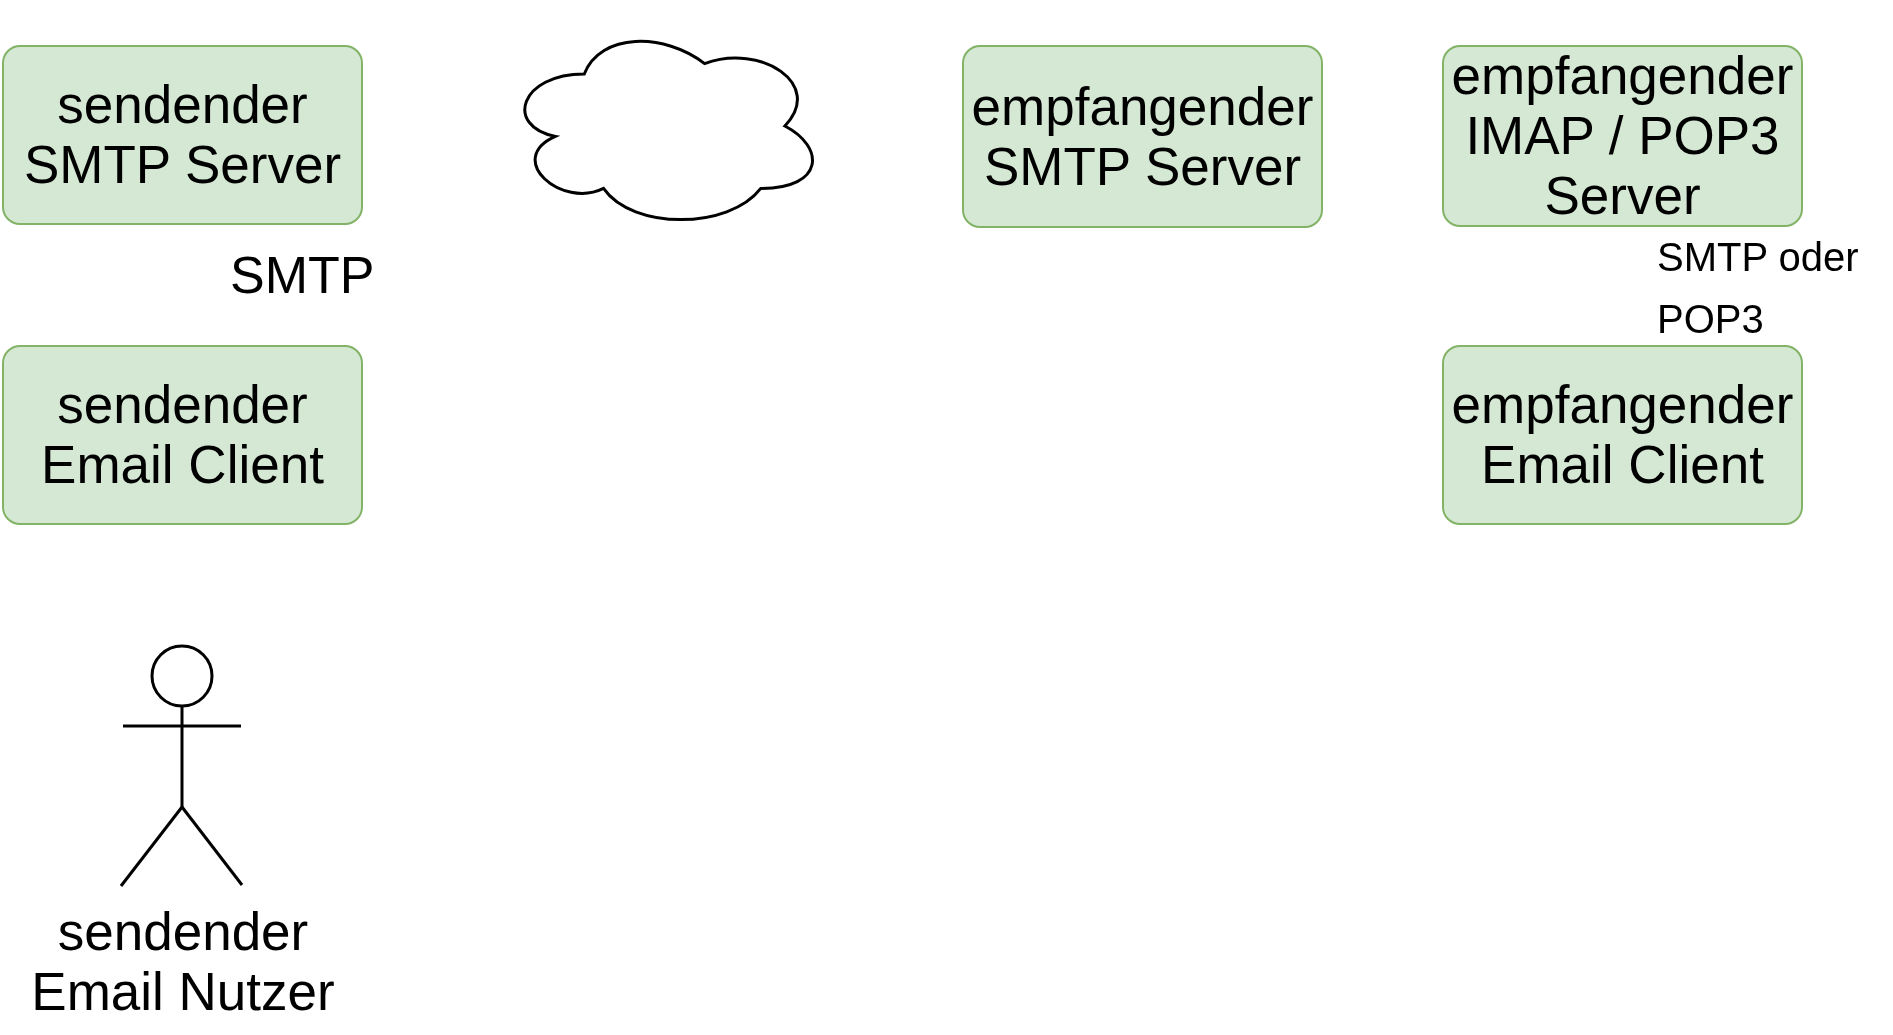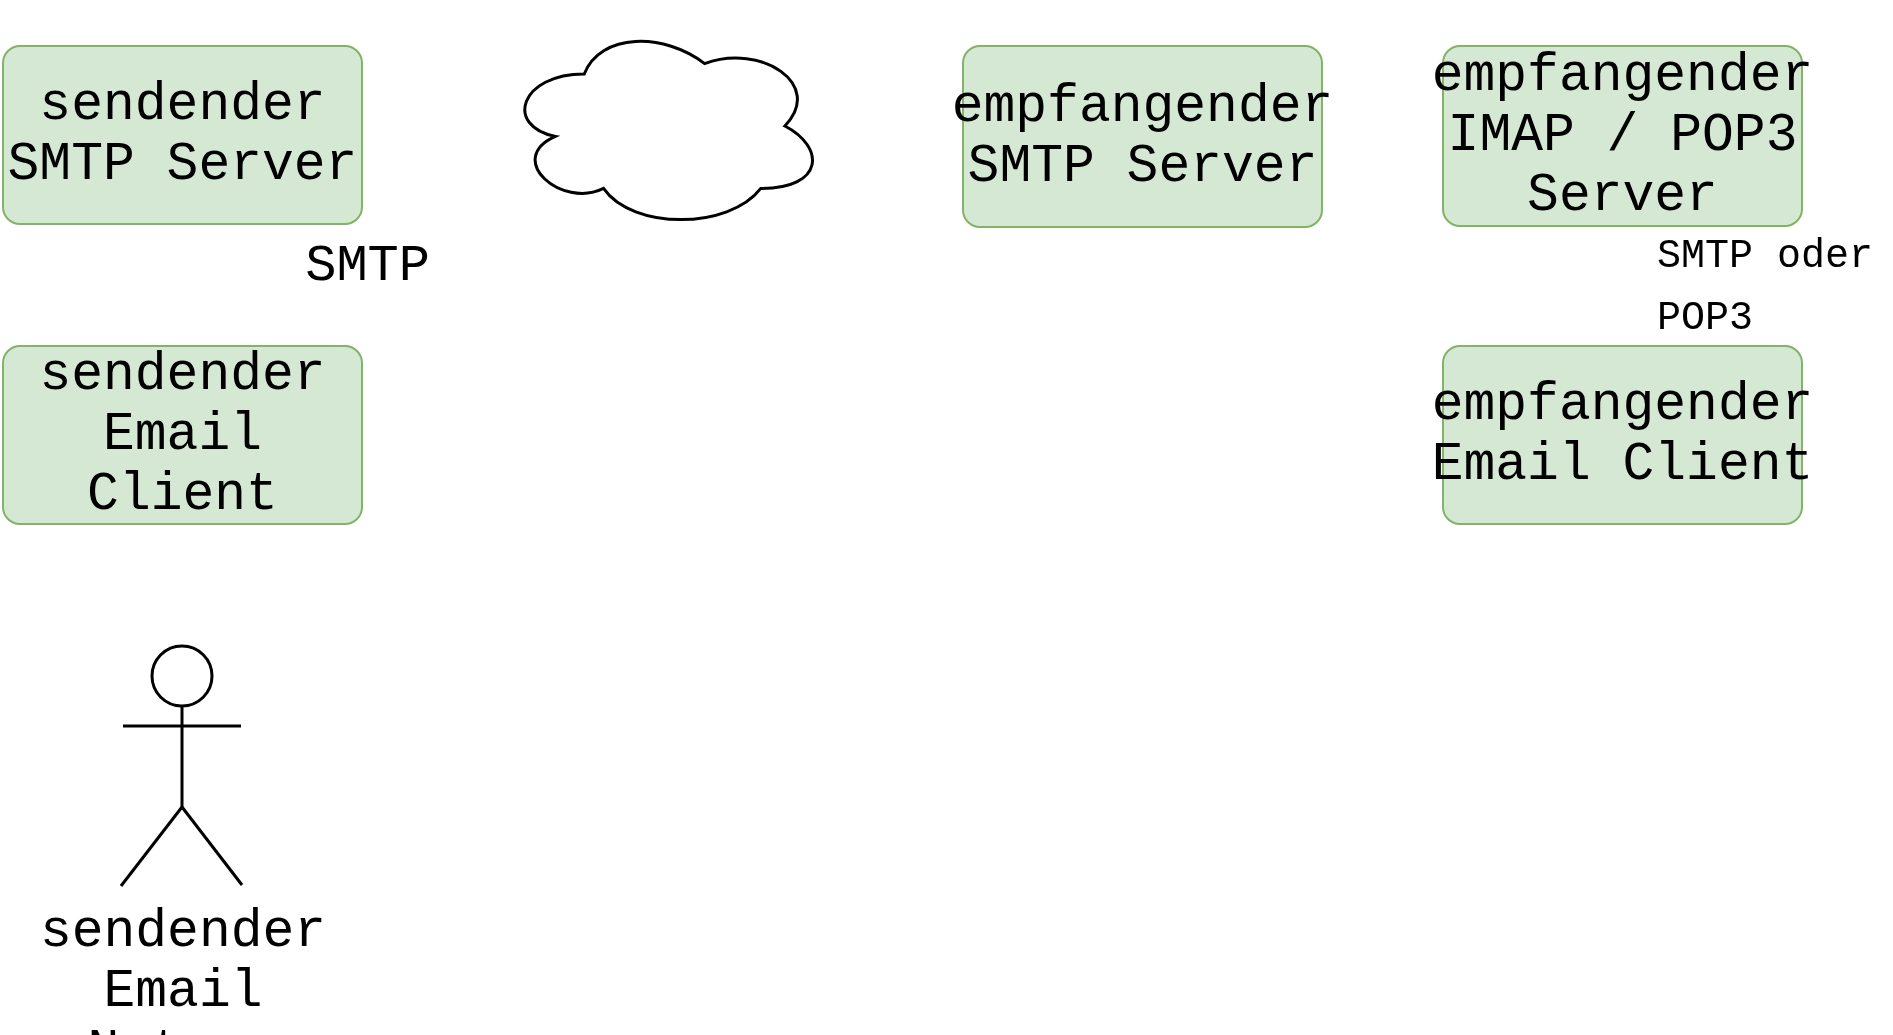--- a/index.html
+++ b/index.html
@@ -5,21 +5,21 @@
   html, body {
     margin: 0;
     padding: 0;
     background: #ffffff;
   }
   #canvas {
     position: relative;
     width: 1893px;
     height: 1035px;
     background: var(--background, #ffffff);
-    font-family: Liberation Mono, monospace;
+    font-family: Liberation Sans, sans-serif;
     color: var(--text, #000000);
     overflow: hidden;
   }
   .node {
     position: absolute;
     box-sizing: border-box;
     width: 361px;
     height: 180px;
     background: var(--node-fill, #d5e8d4);
     border: 2px solid var(--node-stroke, #82b366);
@@ -57,23 +57,23 @@
     font-size: 52px;
     line-height: 60px;
   }
   #actor-svg { left: 100px; top: 640px; }
 
   .free-label {
     position: absolute;
     white-space: pre-line;
   }
   #label-smtp {
-    left: 230px; top: 237px; width: 200px;
+    left: 230px; top: 245px; width: 200px;
     font-size: 52px; line-height: 60px;
-    text-align: right;
+    text-align: left;
   }
   #label-smtp-oder-pop3 {
     left: 1657px; top: 226px; width: 250px;
     font-size: 40px; line-height: 62px;
     text-align: left;
   }
   #label-sender-user {
     left: 23px; top: 902px; width: 320px;
     font-size: 53px; line-height: 60px;
     text-align: center;

